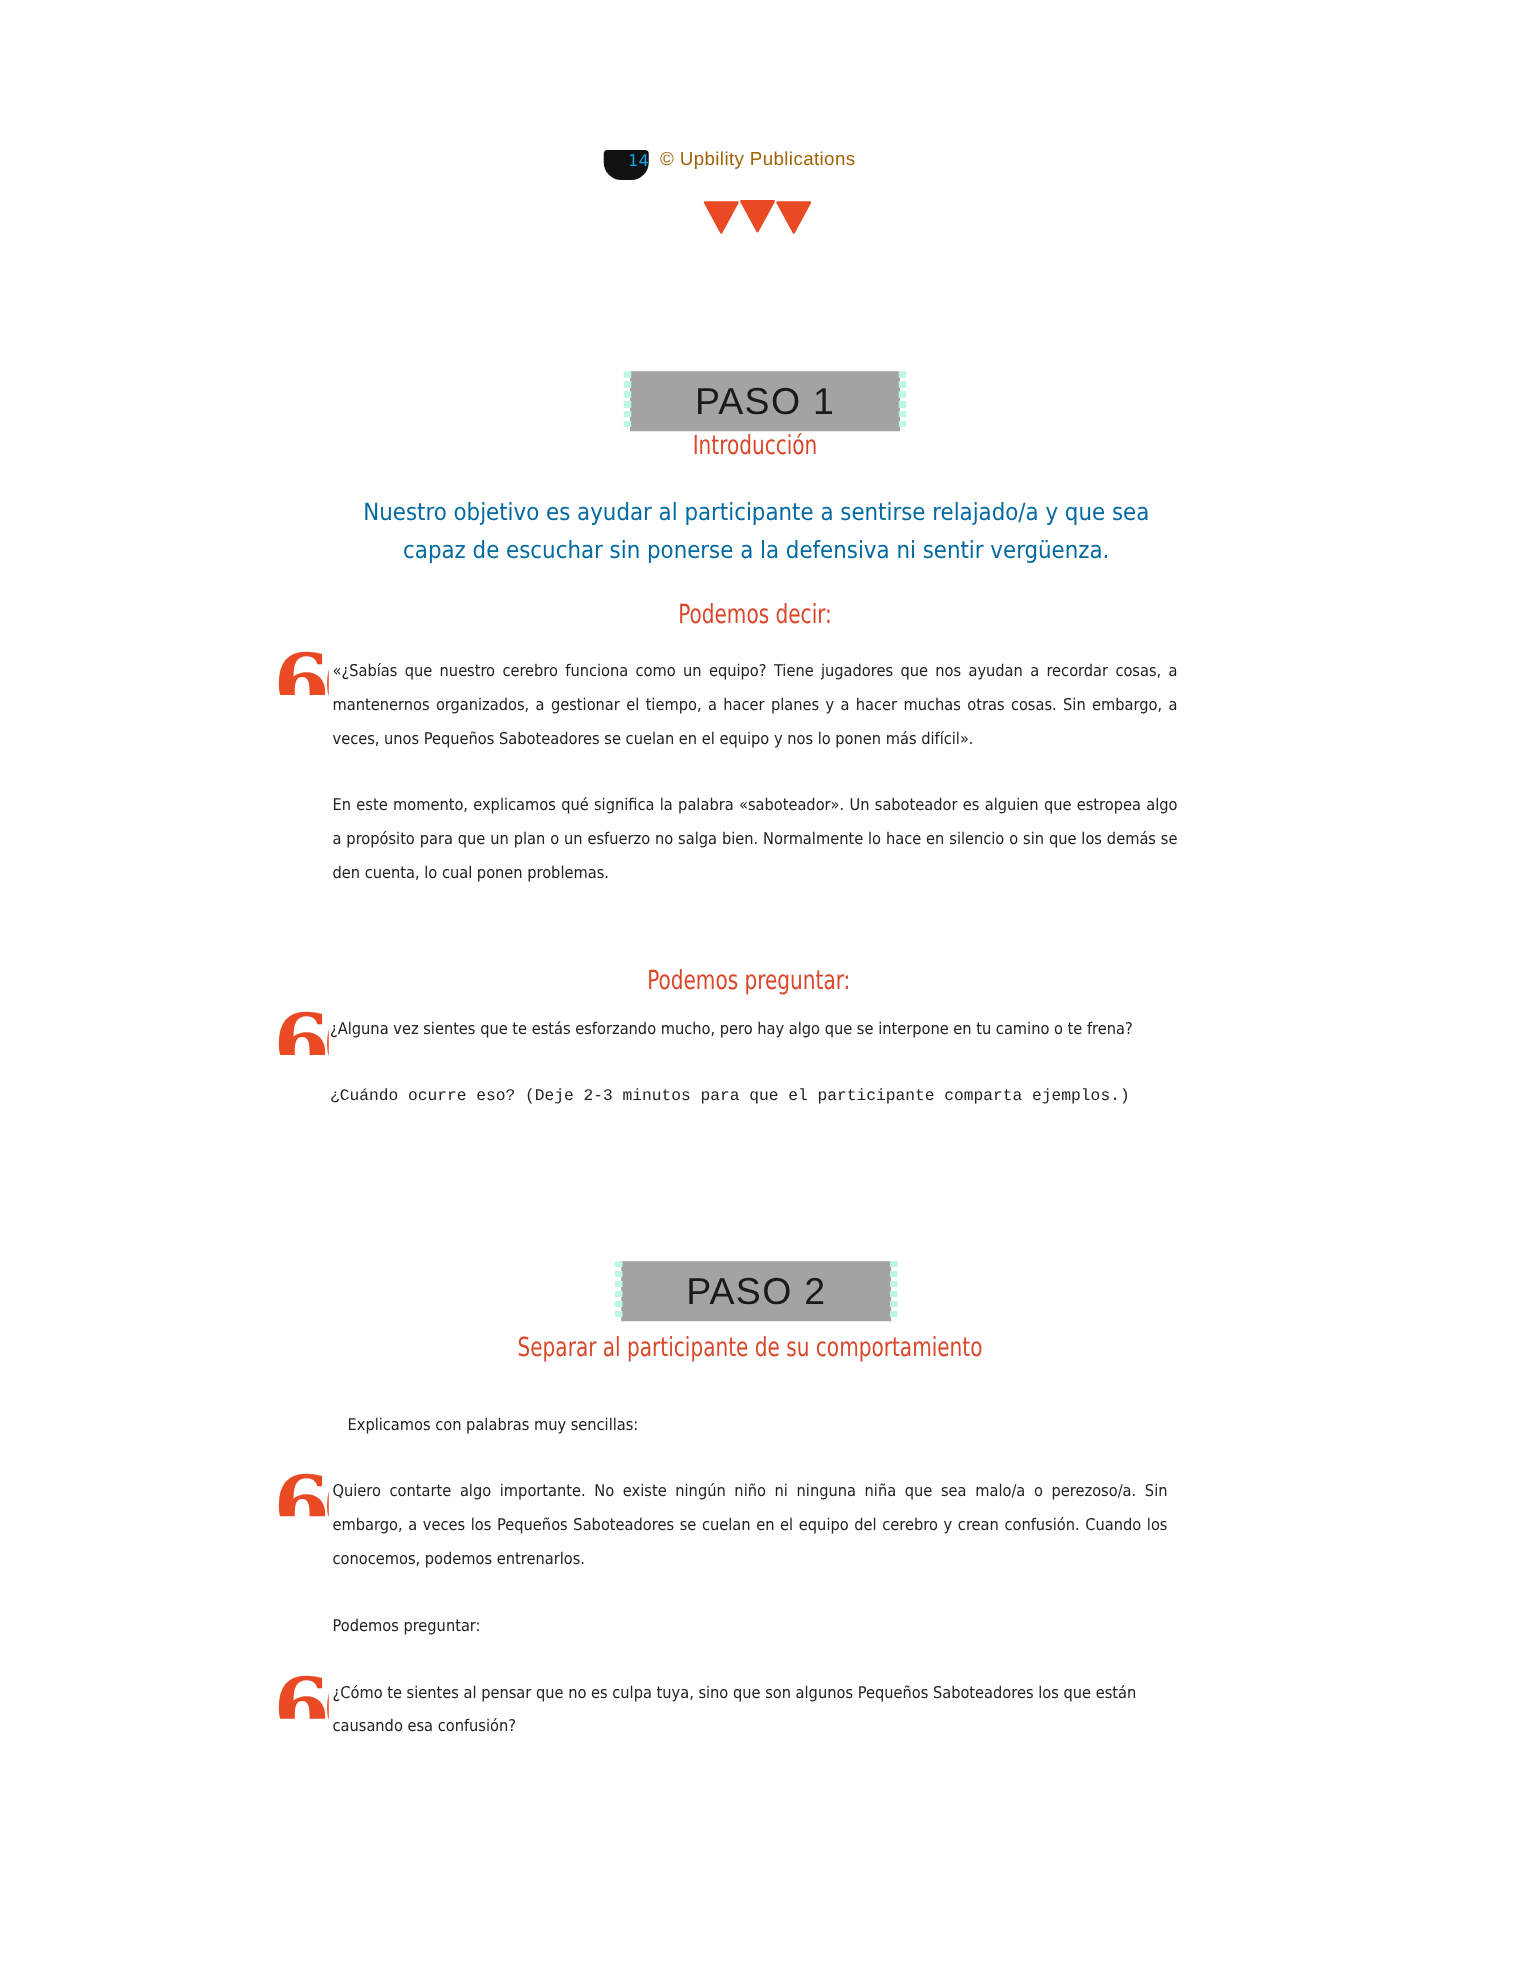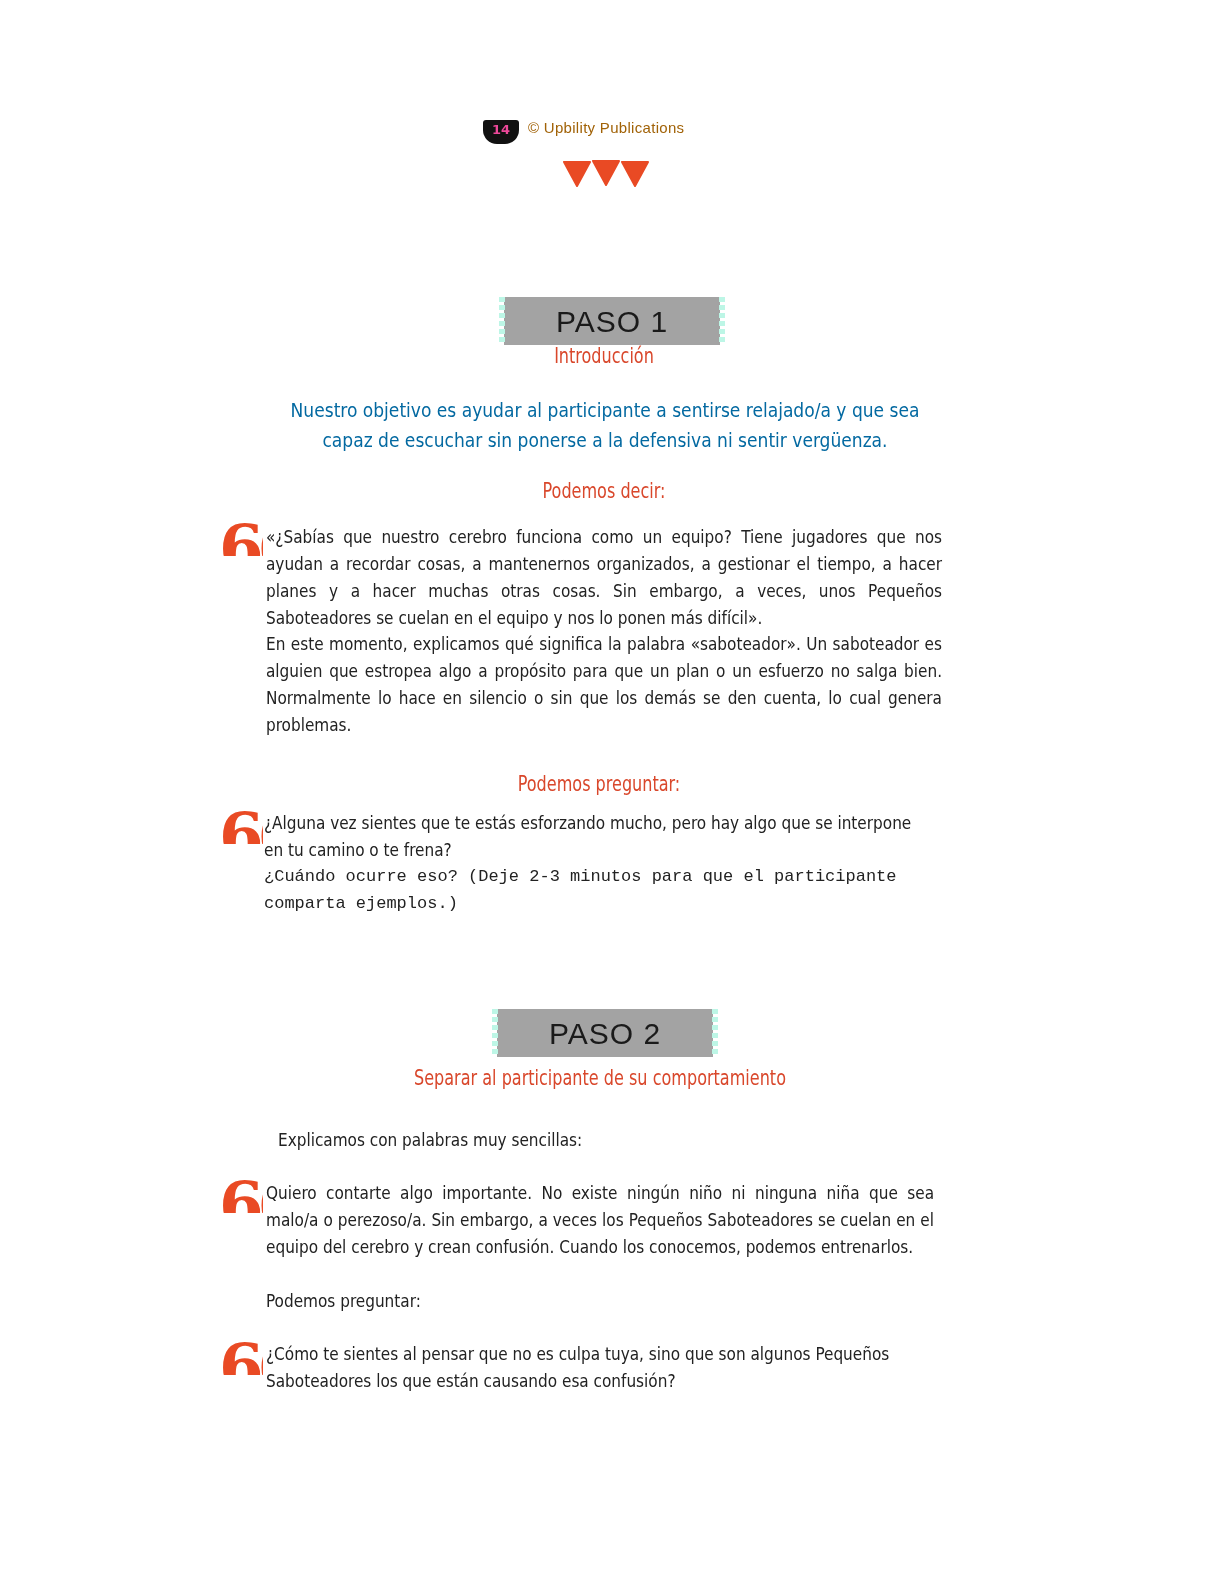--- a/index.html
+++ b/index.html
@@ -1,39 +1,39 @@
 <!DOCTYPE html>
 <html><head>
   <meta charset="utf-8">
   <style>
     html, body { margin: 0; padding: 0; background: #ffffff; }
     body { width: 1214px; height: 1572px; position: relative; overflow: hidden; font-family: "DejaVu Sans Condensed", "DejaVu Sans", sans-serif; color: #222; }
     .abs { position: absolute; }
 
     
-    .page-badge { left: 483px; top: 120px; width: 36px; height: 24px; background: #111; color: #ec4899; border-radius: 3px 3px 14px 14px; font-size: 13px; text-align: center; line-height: 20px; font-family: "DejaVu Sans", sans-serif; font-weight: bold; }
+    .page-badge { left: 483px; top: 120px; width: 36px; height: 24px; background: #111; color: #0ea5e9; border-radius: 3px 3px 14px 14px; font-size: 13px; text-align: right; line-height: 20px; font-family: "DejaVu Sans", sans-serif; }
     .publisher { left: 528px; top: 119px; font-size: 15px; color: #a16207; font-family: "Liberation Sans", sans-serif; letter-spacing: 0.3px; }
     .triangles { left: 562px; top: 160px; width: 90px; height: 28px; }
 
     
     .step-banner { background: #a3a3a3; height: 48px; font-family: "Liberation Sans", sans-serif; font-size: 30px; font-weight: 300; color: #1a1a1a; text-align: center; line-height: 50px; letter-spacing: 1px; margin-top: 44px; }
     .step-banner::before, .step-banner::after { content: ""; position: absolute; top: 0; width: 6px; height: 100%; background: repeating-linear-gradient(180deg, #bdf6e6 0 5px, transparent 5px 8px); }
     .step-banner::before { left: -5px; }
     .step-banner::after { right: -5px; }
     .banner1 { left: 504px; top: 253px; width: 216px; }
     .banner2 { left: 497px; top: 965px; width: 216px; }
 
     .section-heading { color: #d9472b; font-size: 21px; text-align: center; transform: scaleX(0.85); transform-origin: center; white-space: nowrap; }
 
     .intro-text { left: 270px; top: 395px; width: 670px; text-align: center; font-size: 19px; line-height: 30px; color: #0369a1; }
 
     .quote-mark { color: #e94a24; font-size: 64px; font-weight: bold; font-family: "DejaVu Serif", serif; line-height: 1; width: 44px; height: 36px; overflow: hidden; }
     .quote-mark span { display: block; margin-top: -4px; letter-spacing: -6px; }
 
-    .body-text { font-size: 17px; line-height: 27px; color: #222; transform-origin: left top; }
+    .body-text { font-size: 13px; line-height: 27px; color: #222; transform-origin: left top; }
     .justify { text-align: justify; text-align-last: left; }
   </style>
 </head>
 <body>
 
 <div class="abs page-badge">14</div>
 <div class="abs publisher">© Upbility Publications</div>
 <svg class="abs triangles" viewBox="0 0 90 28">
   <path d="M2 2 L28 2 L15 26 Z" fill="#e94a24" stroke="#e94a24" stroke-linejoin="round" stroke-width="2"></path>
   <path d="M31 1 L57 1 L44 25 Z" fill="#e94a24" stroke="#e94a24" stroke-linejoin="round" stroke-width="2"></path>
@@ -46,21 +46,21 @@
 
 <div class="abs intro-text">Nuestro objetivo es ayudar al participante a sentirse relajado/a y que sea capaz de escuchar sin ponerse a la defensiva ni sentir vergüenza.</div>
 
 <div class="abs section-heading" style="left:454px; top:479px; width:300px;">Podemos decir:</div>
 
 <div class="abs quote-mark" style="left:219px; top:520px;">
     <span>66</span>
   </div>
 <div class="abs body-text justify" style="left:266px; top:524px; width:676px;">«¿Sabías que nuestro cerebro funciona como un equipo? Tiene jugadores que nos ayudan a recordar cosas, a mantenernos organizados, a gestionar el tiempo, a hacer planes y a hacer muchas otras cosas. Sin embargo, a veces, unos Pequeños Saboteadores se cuelan en el equipo y nos lo ponen más difícil».</div>
 
-<div class="abs body-text justify" style="left:266px; top:631px; width:676px;">En este momento, explicamos qué significa la palabra «saboteador». Un saboteador es alguien que estropea algo a propósito para que un plan o un esfuerzo no salga bien. Normalmente lo hace en silencio o sin que los demás se den cuenta, lo cual genera problemas.</div>
+<div class="abs body-text justify" style="left:266px; top:631px; width:676px;">En este momento, explicamos qué significa la palabra «saboteador». Un saboteador es alguien que estropea algo a propósito para que un plan o un esfuerzo no salga bien. Normalmente lo hace en silencio o sin que los demás se den cuenta, lo cual ponen problemas.</div>
 
 <div class="abs section-heading" style="left:449px; top:772px; width:300px;">Podemos preguntar:</div>
 
 <div class="abs quote-mark" style="left:219px; top:808px;">
     <span>66</span>
   </div>
 <div class="abs body-text" style="left:264px; top:810px; width:660px;">¿Alguna vez sientes que te estás esforzando mucho, pero hay algo que se interpone en tu camino o te frena?</div>
 <div class="abs body-text" style="left:264px; top:863px; width:660px;font-family:Liberation Mono, monospace;">¿Cuándo ocurre eso? (Deje 2-3 minutos para que el participante comparta ejemplos.)</div>
 
 <div class="abs step-banner banner2">PASO 2</div>

